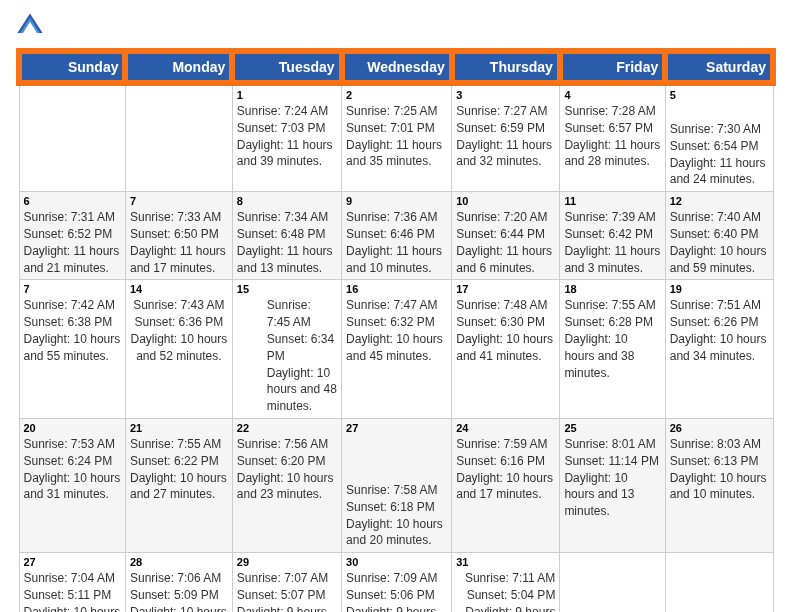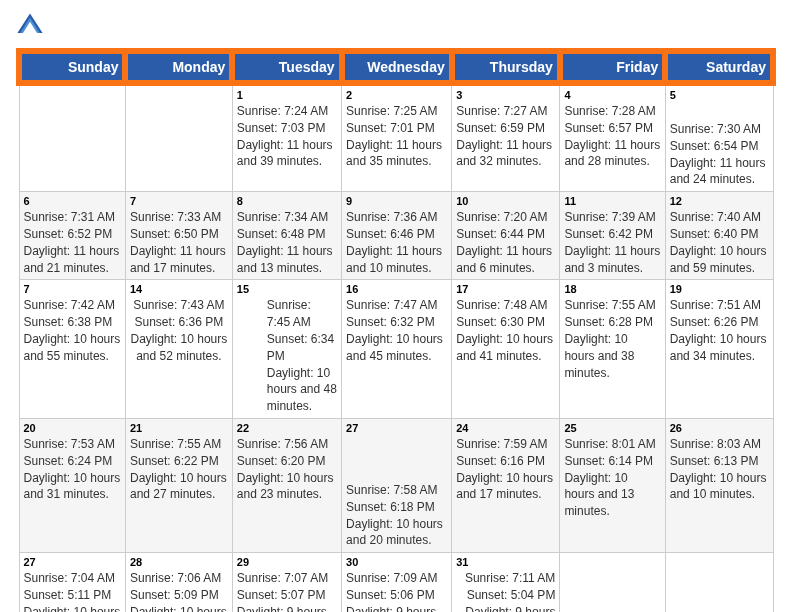--- a/index.html
+++ b/index.html
@@ -266,21 +266,21 @@
           </td>
           <td>
             <span class="day-num">24</span>
             <div class="day-info" style="white-space: pre-line;">Sunrise: 7:59 AM
 Sunset: 6:16 PM
 Daylight: 10 hours and 17 minutes.</div>
           </td>
           <td>
             <span class="day-num">25</span>
             <div class="day-info" style="white-space: pre-line;">Sunrise: 8:01 AM
-Sunset: 6:14 PM
+Sunset: 11:14 PM
 Daylight: 10 hours and 13 minutes.</div>
           </td>
           <td>
             <span class="day-num">26</span>
             <div class="day-info" style="white-space: pre-line;">Sunrise: 8:03 AM
 Sunset: 6:13 PM
 Daylight: 10 hours and 10 minutes.</div>
           </td>
         </tr>
         <tr>

